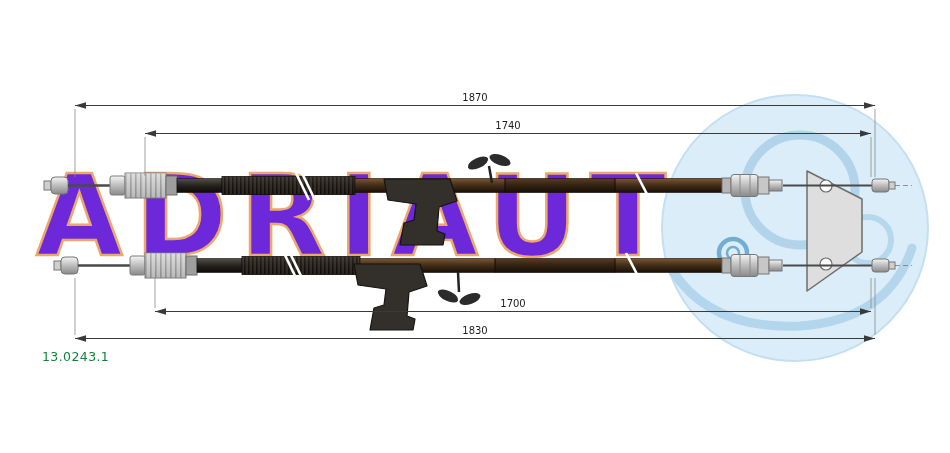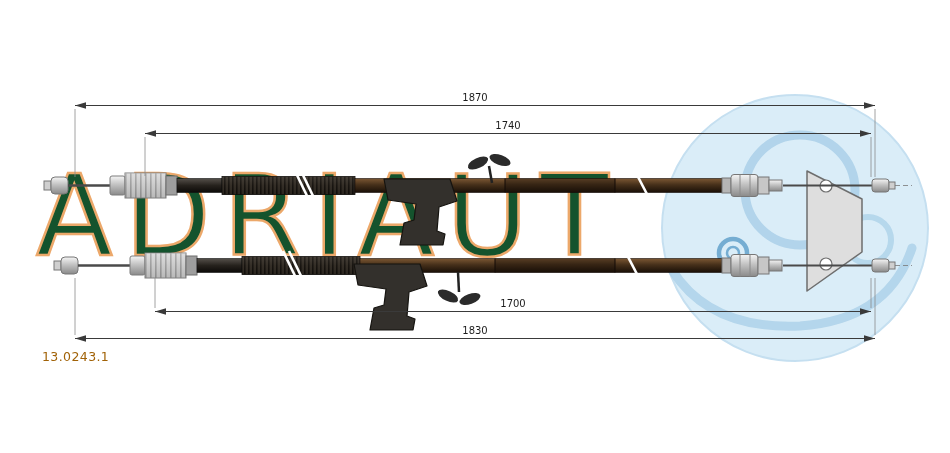--- a/index.html
+++ b/index.html
@@ -2,31 +2,31 @@
 <html><head>
 <meta charset="utf-8">
 <style>
   html,body{margin:0;padding:0;background:#ffffff;}
   .canvas{
     position:relative;width:950px;height:453px;background:#ffffff;overflow:hidden;
     font-family:"DejaVu Sans","Liberation Sans",sans-serif;
   }
   .brand-watermark{
     position:absolute;left:36px;top:160px;z-index:1;
-    font-size:112px;line-height:112px;font-weight:normal;letter-spacing:12px;
-    color:#14532d;
+    font-size:112px;line-height:112px;font-weight:bold;letter-spacing:12px;
+    color:#6d28d9;
     -webkit-text-stroke:2.5px #eca86a;
     text-shadow:0 0 1px #eca86a;
     white-space:nowrap;user-select:none;text-align:center;
   }
   .drawing-svg{position:absolute;left:0;top:0;z-index:2;}
   svg text.dim-label{font-family:"DejaVu Sans","Liberation Sans",sans-serif;font-size:10px;fill:#1c1c1c;text-anchor:middle;}
   .part-number{
     position:absolute;left:42px;top:349px;z-index:3;
-    font-size:12.5px;color:#a16207;letter-spacing:0.4px;
+    font-size:12.5px;color:#15803d;letter-spacing:0.4px;
   }
 </style>
 </head>
 <body>
 
 <div class="canvas">
 
   <div class="brand-watermark">ADRIAUT</div>
 
   <svg class="drawing-svg" width="950" height="453" viewBox="0 0 950 453">

